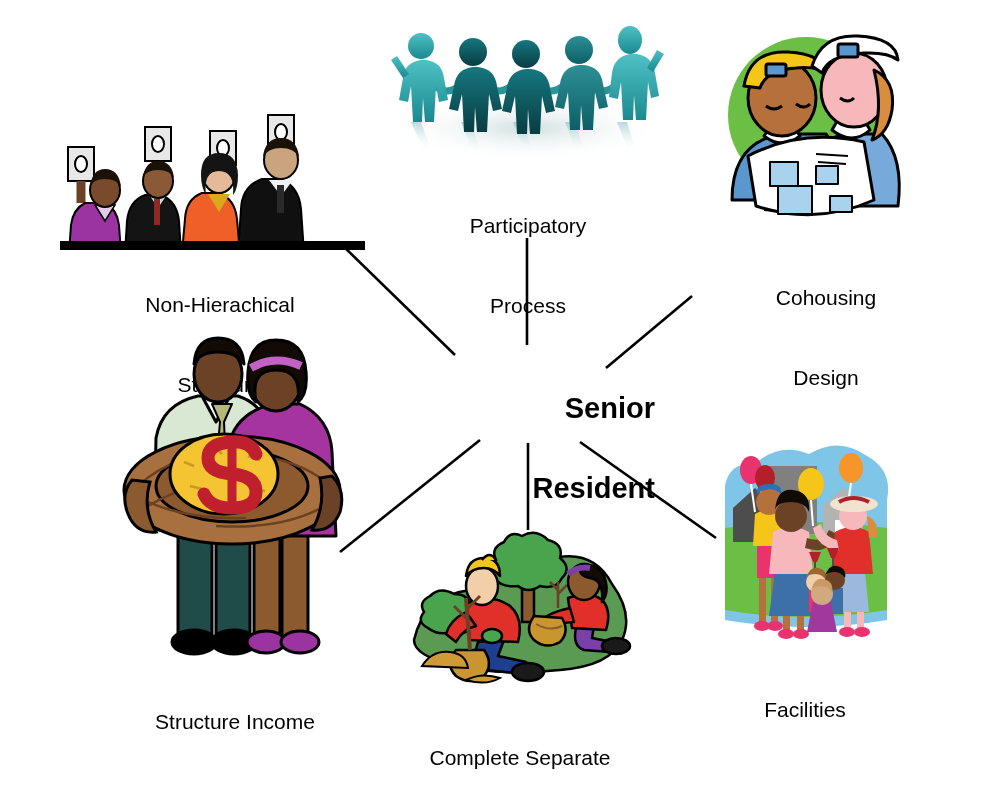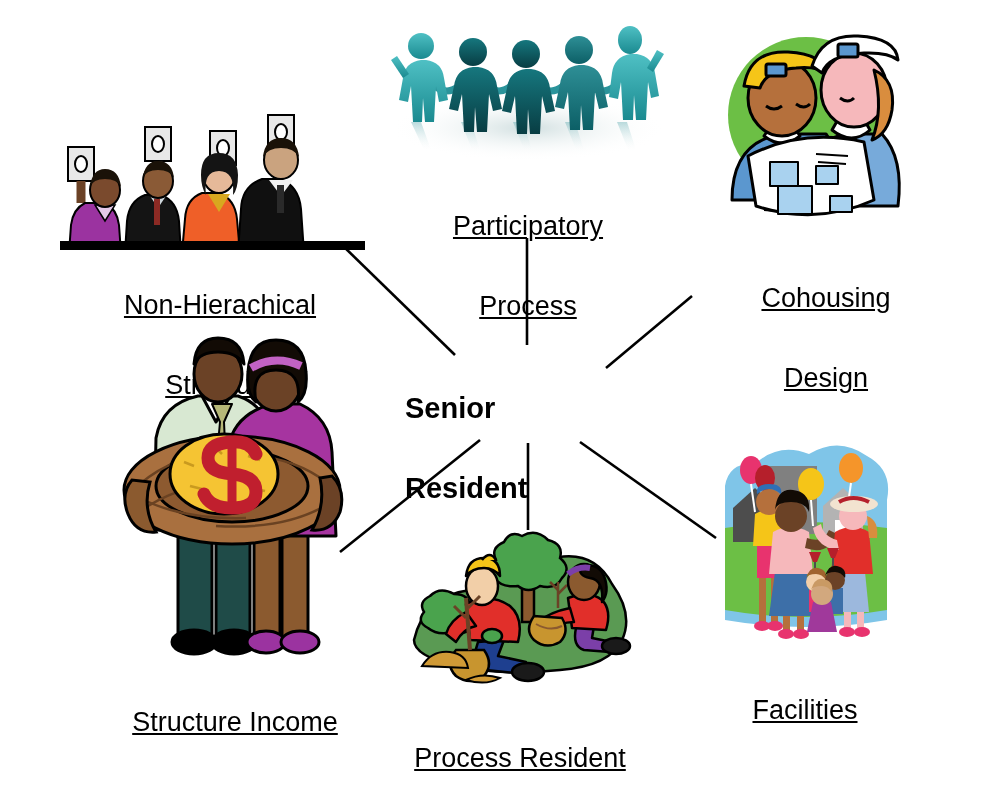--- a/index.html
+++ b/index.html
@@ -5,25 +5,25 @@
   html,body{margin:0;padding:0;background:#ffffff;}
   body{
     width:984px;height:792px;position:relative;overflow:hidden;
     font-family:"Liberation Sans","DejaVu Sans",sans-serif;
     color:#000;
   }
   #diagram{position:absolute;inset:0;}
   .connectors{position:absolute;left:0;top:0;width:984px;height:792px;pointer-events:none;}
   .node{position:absolute;}
   .label{
-    position:absolute;text-align:center;font-size:27px;line-height:40px;
-    color:#000;white-space:pre-line;letter-spacing:0px;text-decoration:underline;
+    position:absolute;text-align:center;font-size:21px;line-height:40px;
+    color:#000;white-space:pre-line;letter-spacing:0px;
   }
   .center-label{
-    position:absolute;text-align:left;font-weight:bold;font-size:29px;
+    position:absolute;text-align:right;font-weight:bold;font-size:29px;
     line-height:40px;white-space:pre-line;color:#000;
   }
   .art{position:absolute;}
   .art svg{display:block;}
 </style>
 </head>
 <body>
 
 <div id="diagram">
 
@@ -343,21 +343,21 @@
           <ellipse cx="84" cy="116" rx="10" ry="7" fill="#4aa34d"></ellipse>
         </g>
 
         <g stroke="#000" stroke-width="2">
           <path d="M14 146 q10 -16 28 -14 q16 2 18 16 z" fill="#d09a36"></path>
           <path d="M58 160 q16 -8 34 -2 q-14 8 -34 2z" fill="#d09a36"></path>
         </g>
       </svg>
     </div>
     <div class="label" style="left:0;top:178px;width:300px;">
-      <div>Process Resident</div>
+      <div>Complete Separate</div>
       
     </div>
   </div>
 
   <div class="node" style="left:655px;top:440px;width:300px;">
     <div class="art" style="left:56px;top:0;">
       <svg width="190" height="205" viewBox="0 0 190 205">
 
         <path d="M14 46 q4 -24 30 -22 q24 -22 54 -10 q30 -18 58 2 q26 14 20 44 l0 120 q-80 14 -162 0z" fill="#7fc5e8"></path>
 

